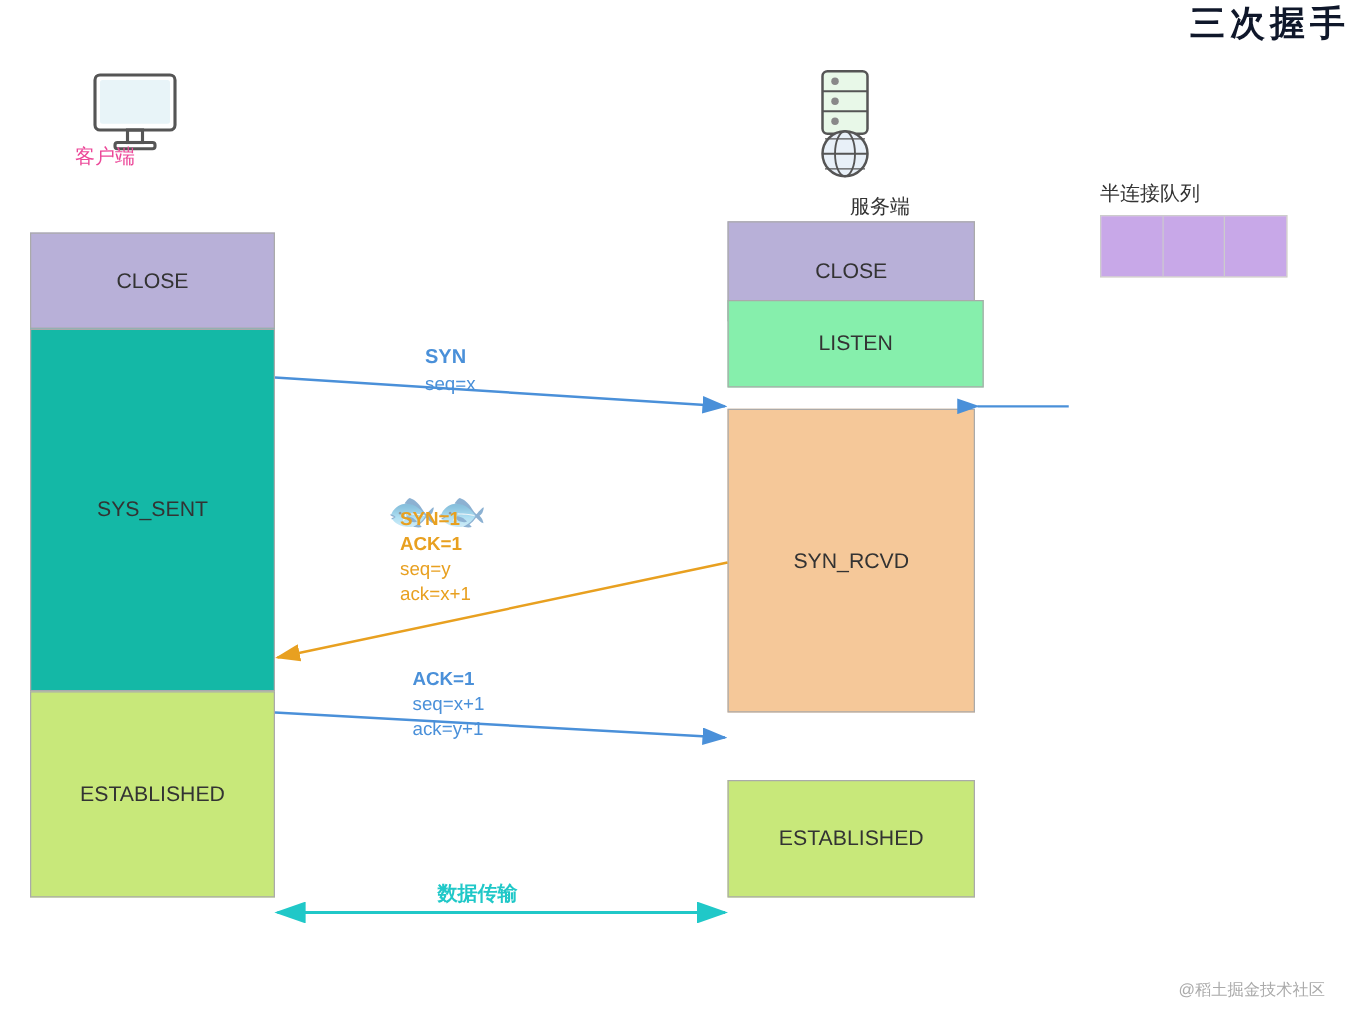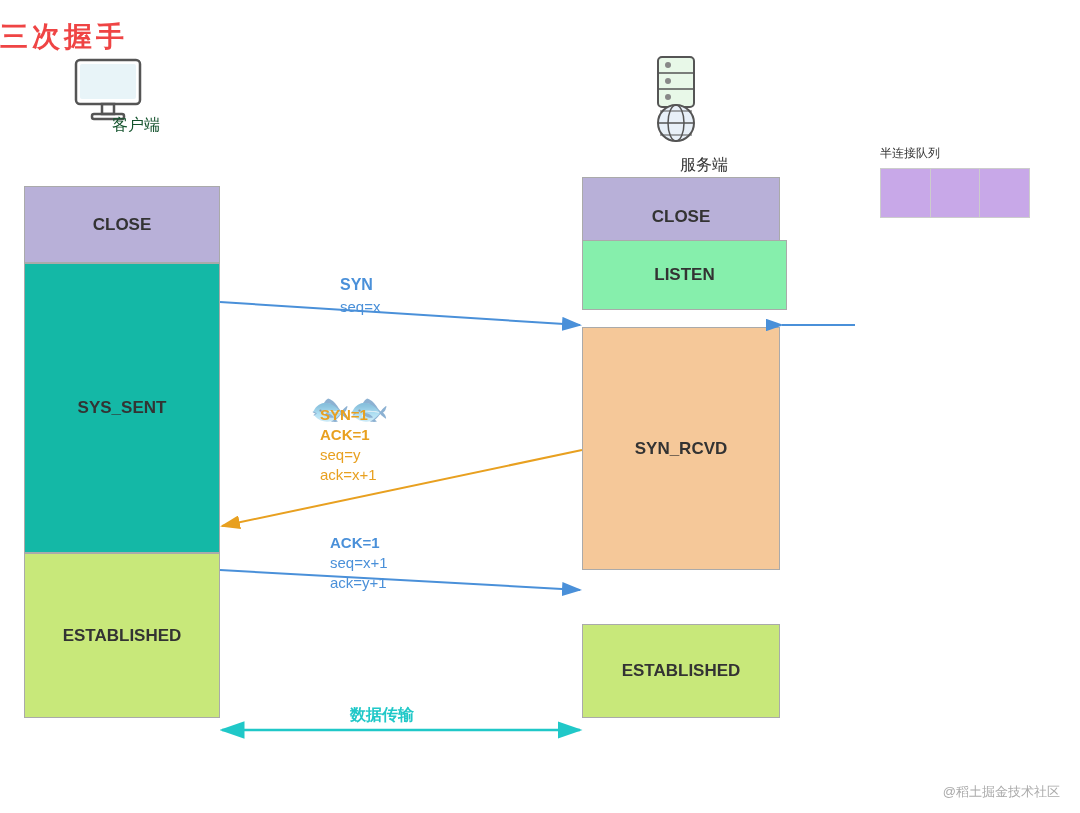--- a/index.html
+++ b/index.html
@@ -13,36 +13,35 @@
     }
 
     #diagram {
       position: relative;
       width: 1080px;
       height: 813px;
       background: #fff;
     }
 
     .title {
-      text-align: left;
+      text-align: right;
       font-size: 28px;
       font-weight: bold;
-      color: #ef4444;
-      padding-top: 18px;
+      color: #0f172a;
       letter-spacing: 4px;
     }
 
     
     .client-label {
       position: absolute;
       left: 60px;
       top: 115px;
       font-size: 16px;
-      color: #14532d;
-      text-align: right;
+      color: #ec4899;
+      text-align: left;
       width: 100px;
     }
 
     
     .server-label {
       position: absolute;
       left: 654px;
       top: 155px;
       font-size: 16px;
       color: #333;
@@ -65,21 +64,21 @@
     }
 
     
     .block {
       position: absolute;
       border: 1.5px solid #aaa;
       display: flex;
       align-items: center;
       justify-content: center;
       font-size: 17px;
-      font-weight: bold;
+      font-weight: normal;
       color: #333;
     }
 
     #client-close {
       left: 24px;
       top: 186px;
       width: 196px;
       height: 77px;
       background: #b8b0d8;
     }
@@ -143,21 +142,21 @@
       pointer-events: none;
     }
 
     
     .queue-section {
       position: absolute;
       right: 60px;
     }
 
     .queue-label {
-      font-size: 12px;
+      font-size: 16px;
       color: #333;
       margin-bottom: 6px;
     }
 
     .queue-box {
       display: flex;
       border: 1.5px solid #ccc;
       background: #f5f0e0;
       height: 50px;
       width: 150px;

